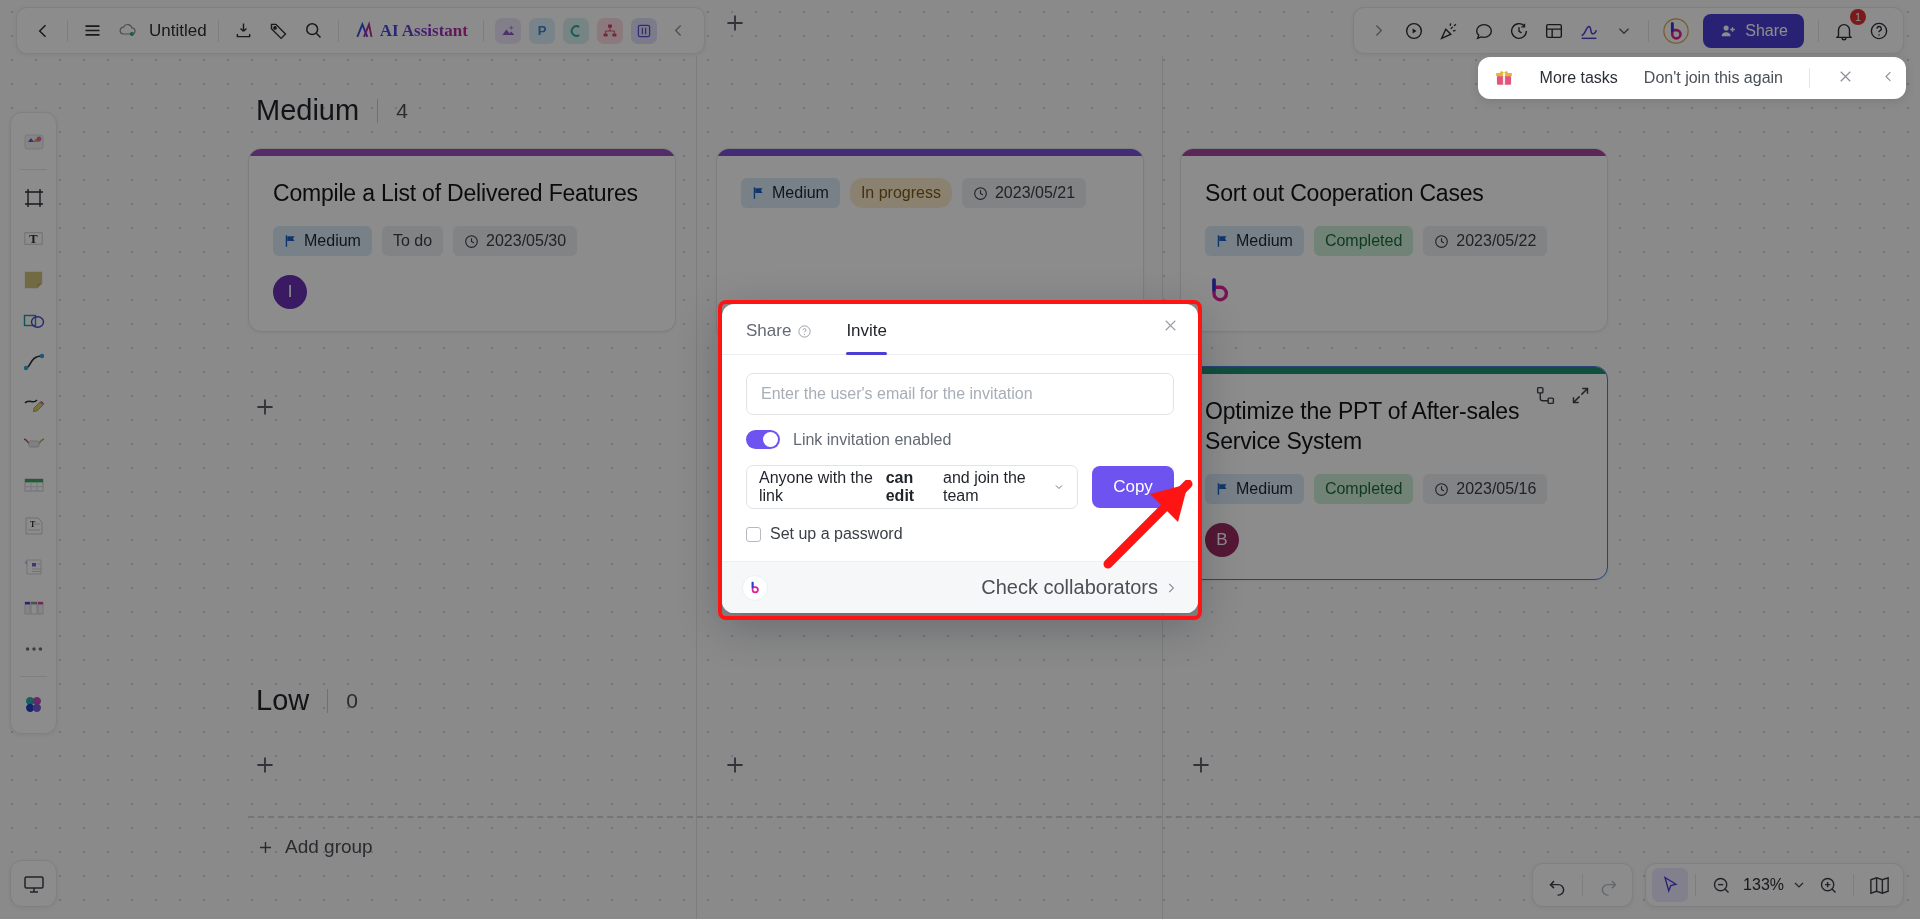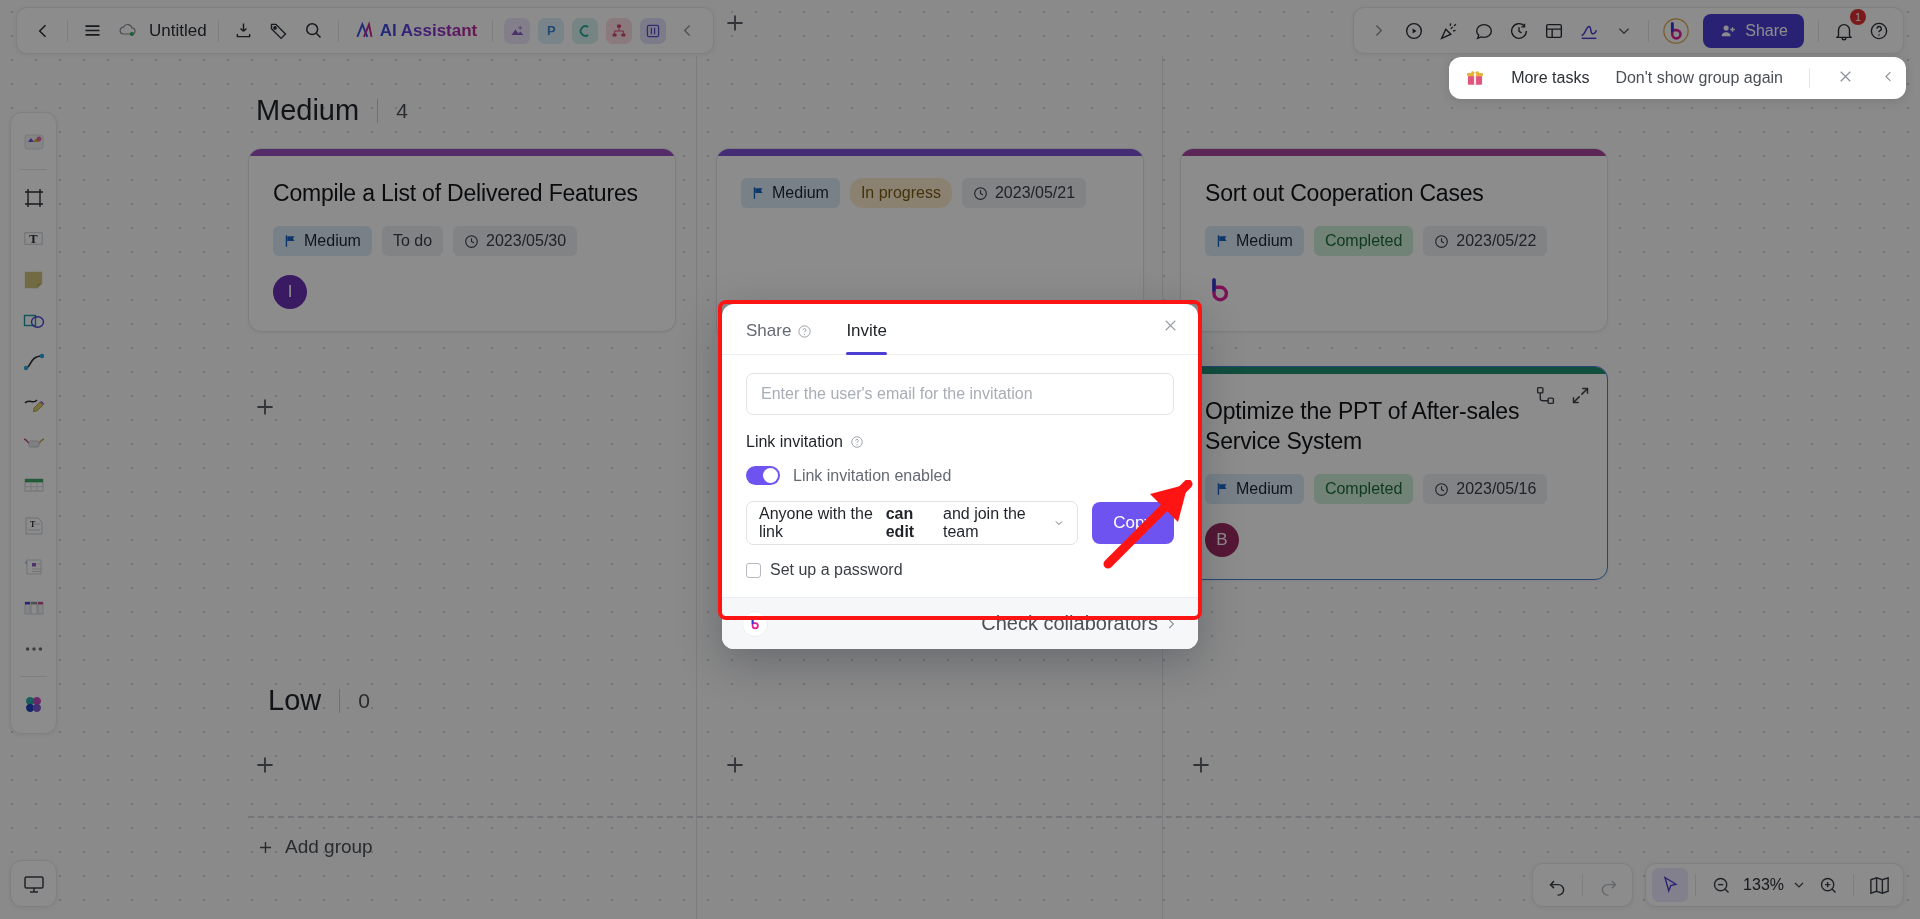--- a/index.html
+++ b/index.html
@@ -107,21 +107,21 @@
     z-index: 30;
   }
   .tb-btn {
     display:flex; align-items:center; justify-content:center;
     height: 35px; min-width: 35px; border-radius: 7px;
     color: #2b2f36; padding: 0 6px; gap: 6px;
   }
   .tb-sep { width:1px; height:22px; background:#e4e5ea; margin:0 7px; }
   .doc-title { font-size: 17px; color:#2b2f36; padding: 0 4px; }
 
-  .ai-assist { display:flex; align-items:center; gap:6px; padding: 0 8px; }
+  .ai-assist { display:flex; align-items:center; gap:6px; padding: 0 8px; font-family: Liberation Serif, serif; }
   .ai-assist .ai-txt {
     font-size: 17px; font-weight: bold;
     background: linear-gradient(90deg,#3b4fe0,#8b2fc9 60%,#c0288f);
     -webkit-background-clip: text; background-clip: text; color: transparent;
   }
   .app-ico {
     width: 26px; height: 26px; border-radius: 7px;
     display:flex; align-items:center; justify-content:center;
     font-size: 13px; font-weight: bold; color:#fff; margin: 0 4px;
   }
@@ -286,21 +286,21 @@
 
   <div id="canvas"></div>
 
   <div class="col-sep" style="left:696px"></div>
   <div class="col-sep" style="left:1162px"></div>
 
   <div class="group-head" style="left:256px; top:94px">
     <span>Medium</span>
     <span class="gh-count">4</span>
   </div>
-  <div class="group-head" style="left:268px; top:684px">
+  <div class="group-head" style="left:256px; top:684px">
     <span>Low</span>
     <span class="gh-count">0</span>
   </div>
 
   <div class="card" style="left:248px; top:148px; width:428px">
     <div class="accent" style="background:#9b4fbf"></div>
     <div class="card-body">
       <div class="card-title">Compile a List of Delivered Features</div>
       <div class="chips">
         <span class="chip prio">
@@ -788,21 +788,21 @@
   <div id="dim"></div>
 
   <div class="toast">
     <svg width="20" height="20" viewBox="0 0 24 24">
         <rect x="3.5" y="9.5" width="17" height="10.5" rx="1.2" fill="#e0557e"></rect>
         <rect x="2.5" y="6" width="19" height="4" rx="1" fill="#e8b23a"></rect>
         <path d="M10.7 6h2.6v14h-2.6z" fill="#fff" opacity=".85"></path>
         <path d="M12 6c-2-3-5-2.4-4.6-.4.3 1.6 3 .9 4.6.4zM12 6c2-3 5-2.4 4.6-.4-.3 1.6-3 .9-4.6-.4z" fill="#e8b23a"></path>
       </svg>
     <span>More tasks</span>
-    <span class="t-link">Don't show group again</span>
+    <span class="t-link">Don't join this again</span>
     <span class="t-sep"></span>
     <span>
       <svg width="19" height="19" viewBox="0 0 24 24" fill="none" stroke="#8a8f98" stroke-width="1.6">
           <path d="M6 6l12 12M18 6L6 18"></path>
         </svg>
     </span>
     <span>
       <svg width="15" height="15" viewBox="0 0 24 24" fill="none" stroke="#8a8f98" stroke-width="1.8">
           <path d="M15 5l-7 7 7 7"></path>
         </svg>
@@ -825,28 +825,20 @@
       <span class="m-close">
         <svg width="19" height="19" viewBox="0 0 24 24" fill="none" stroke="#9aa0a8" stroke-width="1.5">
             <path d="M6 6l12 12M18 6L6 18"></path>
           </svg>
       </span>
     </div>
 
     <div class="m-body">
       <input class="m-input" type="text" placeholder="Enter the user's email for the invitation" style="">
 
-      <div class="m-label">
-        <span>Link invitation</span>
-        <svg width="14" height="14" viewBox="0 0 24 24" fill="none" stroke="#9aa0a8" stroke-width="1.6">
-            <circle cx="12" cy="12" r="9"></circle>
-            <path d="M9.7 9.6a2.3 2.3 0 1 1 3 2.3c-.6.3-.8.7-.8 1.4"></path>
-            <circle cx="12" cy="16.5" r=".9" fill="#9aa0a8" stroke="none"></circle>
-          </svg>
-      </div>
 
       <div class="toggle-row">
         <span class="toggle"></span>
         <span class="toggle-txt">Link invitation enabled</span>
       </div>
 
       <div class="perm-row">
         <div class="perm-select">
           <span>Anyone with the link</span>
           <b>can edit</b>

